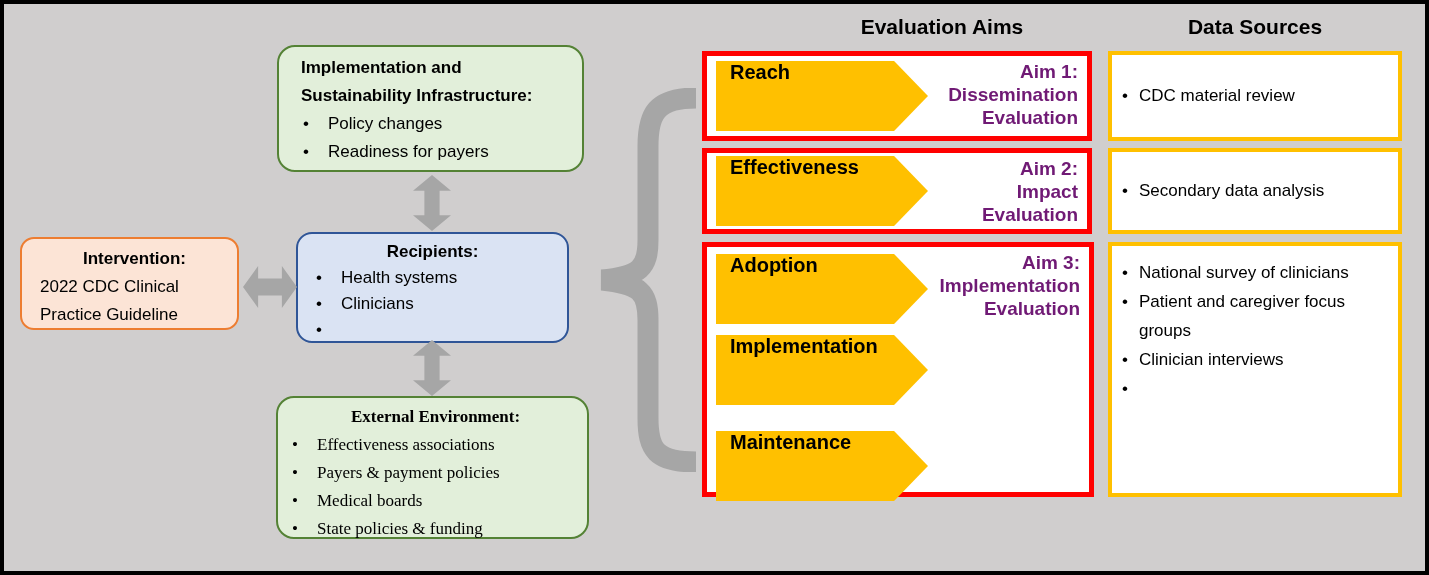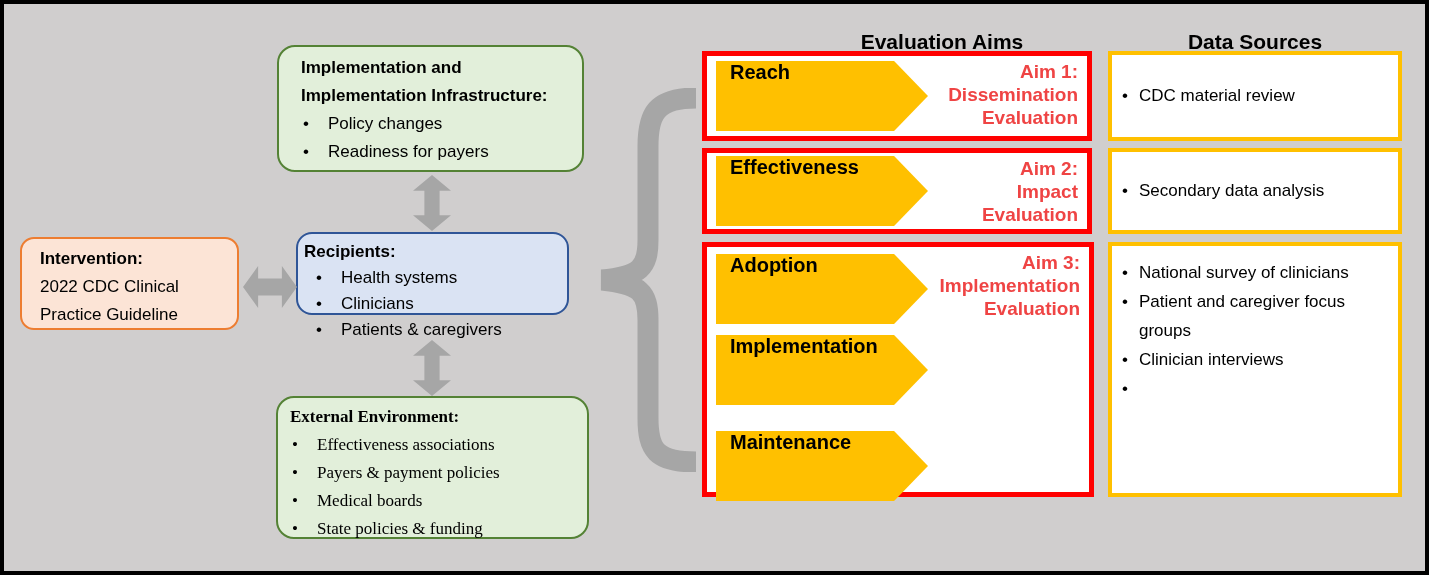--- a/index.html
+++ b/index.html
@@ -13,33 +13,33 @@
     color: #000000;
     overflow: hidden;
   }
   
   .fbox {
     position: absolute;
     box-sizing: border-box;
     font-size: 17px;
   }
   .fbox .bt { font-weight: 700; }
-  .center { }
+  .center { text-align: center; }
   #intervention {
     left: 16px; top: 233px; width: 219px; height: 93px;
     background: #fce4d6; border: 2.5px solid #ed7d31; border-radius: 14px;
     padding: 6px 8px 6px 18px; line-height: 28px;
   }
   #infrastructure {
     left: 273px; top: 41px; width: 307px; height: 127px;
     background: #e2efda; border: 2.5px solid #548235; border-radius: 18px;
     padding: 7px 6px 6px 22px; line-height: 28px;
   }
   #recipients {
-    left: 292px; top: 228px; width: 273px; height: 83px;
+    left: 292px; top: 228px; width: 273px; height: 111px;
     background: #dae3f3; border: 2.5px solid #2f5597; border-radius: 16px;
     padding: 5px 6px 5px 6px; line-height: 26px;
   }
   #external {
     left: 272px; top: 392px; width: 313px; height: 143px;
     background: #e2efda; border: 2.5px solid #548235; border-radius: 18px;
     padding: 5px 6px 5px 12px; line-height: 28px; font-family: Liberation Serif, serif;
   }
   .bul { display: flex; }
   .bul .dot { flex: 0 0 25px; padding-left: 2px; }
@@ -53,21 +53,21 @@
   }
   .varrow {
     width: 38px; height: 56px;
     clip-path: polygon(50% 0%, 100% 28%, 70% 28%, 70% 72%, 100% 72%, 50% 100%, 0% 72%, 30% 72%, 30% 28%, 0% 28%);
   }
   #varrow-top { left: 409px; top: 171px; }
   #varrow-bottom { left: 409px; top: 336px; }
   #brace { position: absolute; left: 586px; top: 84px; }
   
   .colhead {
-    position: absolute; top: 26px;
+    position: absolute; top: 11px;
     font-size: 21px; font-weight: 700; text-align: center;
   }
   #aims-header { left: 742px; width: 392px; }
   #ds-header { left: 1104px; width: 294px; }
   
   .aimbox {
     position: absolute;
     box-sizing: border-box;
     left: 698px; width: 390px;
     background: #ffffff; border: 5px solid #ff0000;
@@ -79,21 +79,21 @@
     position: absolute; left: 9px;
     width: 212px; height: 70px;
     background: #ffc000;
     clip-path: polygon(0 0, 84% 0, 100% 50%, 84% 100%, 0 100%);
     display: flex; 
     padding-left: 14px; box-sizing: border-box;
     font-size: 20px; font-weight: 700;
   }
   .aimtext {
     position: absolute; top: 4px; right: 9px;
-    text-align: right; color: #ef4444;
+    text-align: right; color: #701a75;
     font-size: 19px; font-weight: 700; line-height: 23px;
   }
   
   .dsbox {
     position: absolute;
     box-sizing: border-box;
     left: 1104px; width: 294px;
     background: #ffffff; border: 4px solid #ffc000;
     display: flex; flex-direction: column; justify-content: center;
     font-size: 17px; line-height: 26px;
@@ -109,21 +109,21 @@
 
 <div class="canvas">
 
   <div class="fbox" id="intervention">
     <div class="bt center">Intervention:</div>
     <div>2022 CDC Clinical Practice Guideline</div>
   </div>
 
   <div class="fbox" id="infrastructure">
     <div class="bt">Implementation and</div>
-    <div class="bt">Implementation Infrastructure:</div>
+    <div class="bt">Sustainability Infrastructure:</div>
     <div class="bul">
       <span class="dot">•</span>
       <span class="txt">Policy changes</span>
     </div>
     <div class="bul">
       <span class="dot">•</span>
       <span class="txt">Readiness for payers</span>
     </div>
   </div>
 
@@ -132,21 +132,20 @@
     <div class="bul">
       <span class="dot">•</span>
       <span class="txt">Health systems</span>
     </div>
     <div class="bul">
       <span class="dot">•</span>
       <span class="txt">Clinicians</span>
     </div>
     <div class="bul">
       <span class="dot">•</span>
-      <span class="txt">Patients &amp; caregivers</span>
     </div>
   </div>
 
   <div class="fbox" id="external">
     <div class="bt center">External Environment:</div>
     <div class="bul">
       <span class="dot">•</span>
       <span class="txt">Effectiveness associations</span>
     </div>
     <div class="bul">

